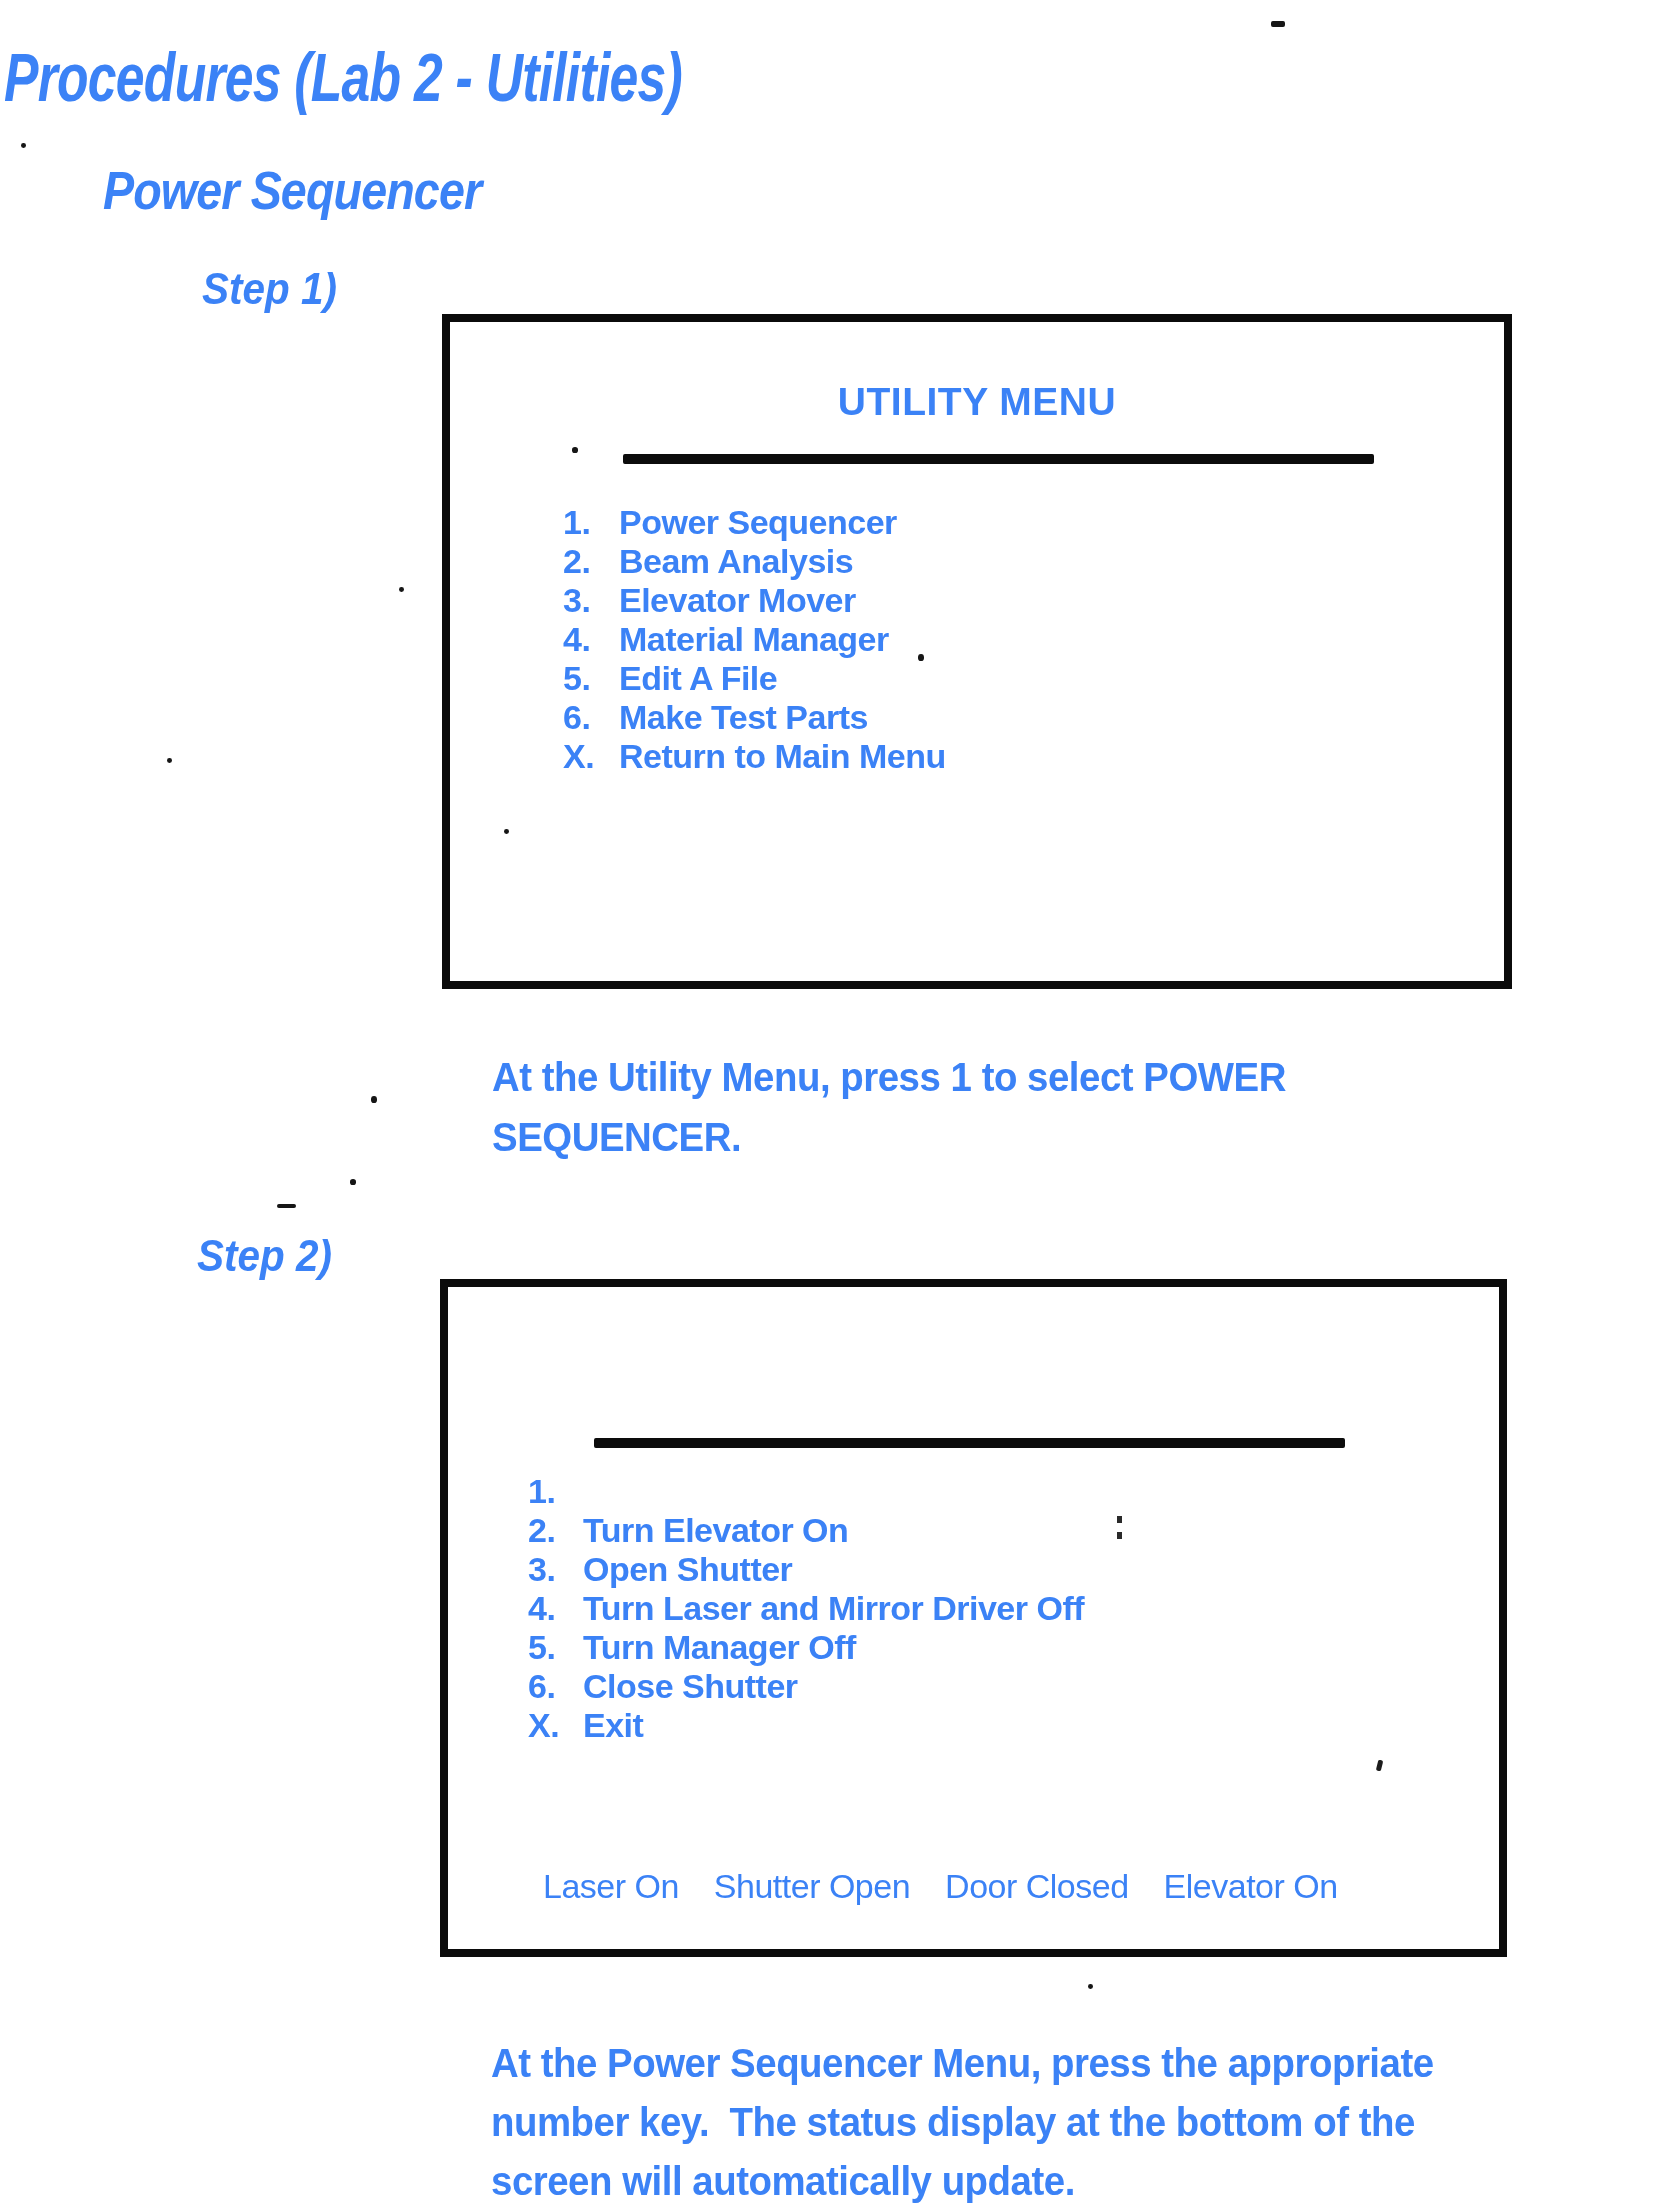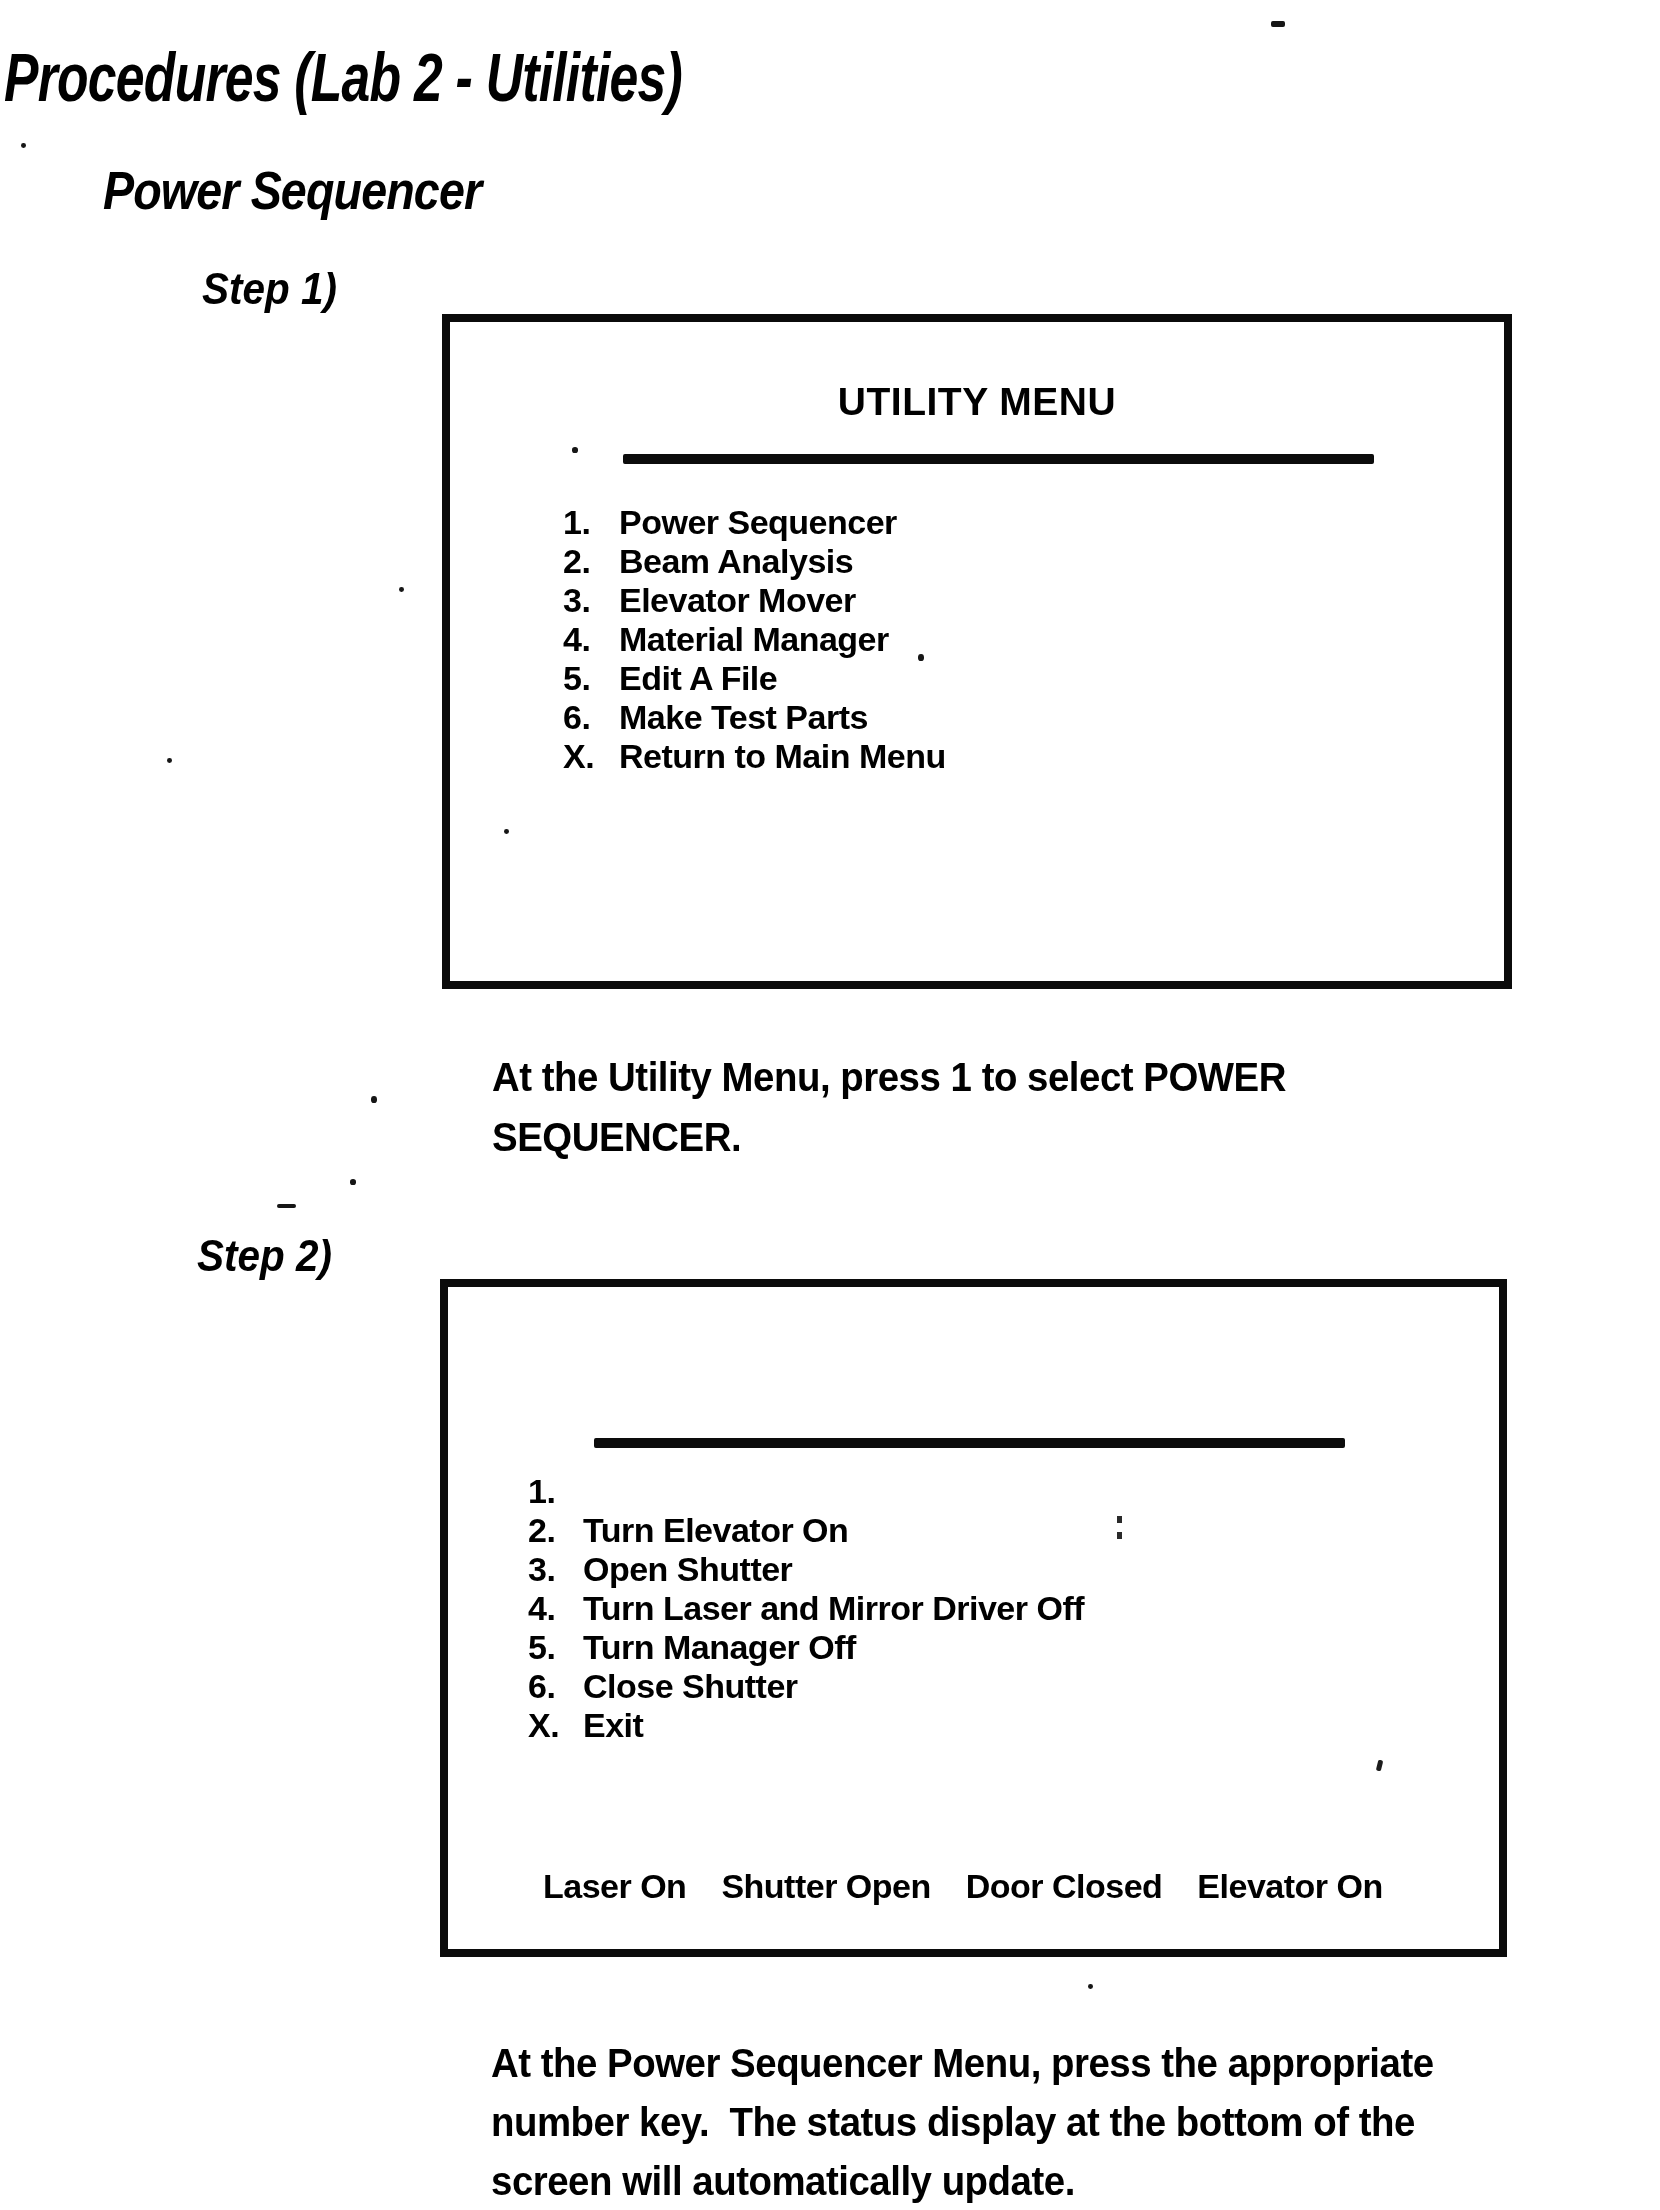--- a/index.html
+++ b/index.html
@@ -1,20 +1,20 @@
 <!DOCTYPE html>
 <html style="font-size:15px"><head>
 <meta charset="utf-8">
 <style>
   html,body{margin:0;padding:0;background:#9a9a9a;}
   .page{
     position:relative;
     width:1661px;height:2210px;
     background:#ffffff;
-    color:#000000;
+    color:#3b82f6;
     font-family:"Liberation Sans","DejaVu Sans",sans-serif;
     overflow:hidden;
   }
   .nowrap{white-space:nowrap;}
 
   
   .page-title{
     position:absolute;left:3.8px;top:38px;
     font-size:68px;font-weight:bold;font-style:italic;
     letter-spacing:-1px;
@@ -74,21 +74,21 @@
   #screen2 .menu-item .key{width:55px;}
 
   .prompt{
     position:absolute;left:72px;top:497px;
     font-size:34px;font-weight:bold;letter-spacing:-0.5px;
     white-space:nowrap;
   }
   .status-bar{
     position:absolute;left:95px;top:580px;
     display:flex;gap:35px;
-    font-size:34px;font-weight:bold;letter-spacing:-0.5px;
+    font-size:34px;font-weight:normal;letter-spacing:-0.5px;
     white-space:nowrap;
   }
 
   
   .caption{
     position:absolute;
     font-size:40px;font-weight:bold;
     letter-spacing:-0.5px;
     transform:scaleX(.96);transform-origin:left top;
     white-space:nowrap;

